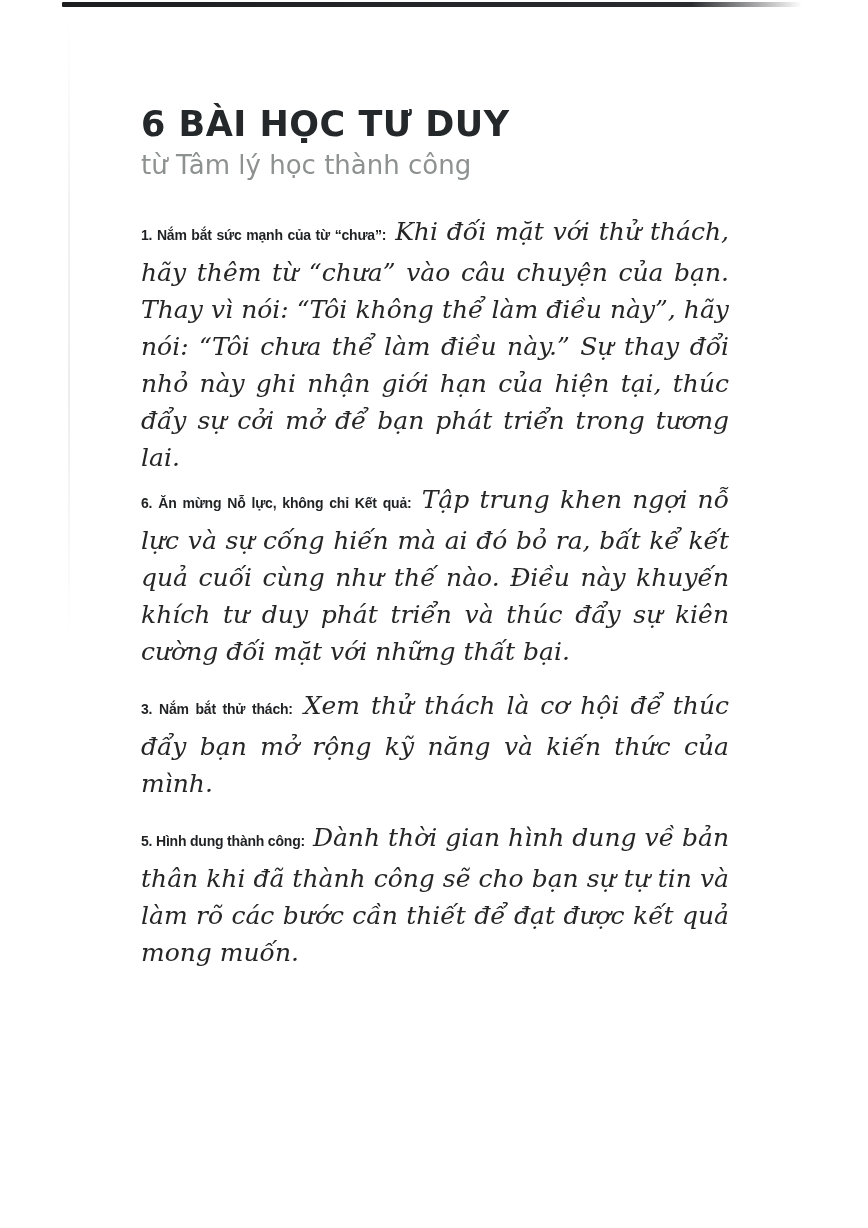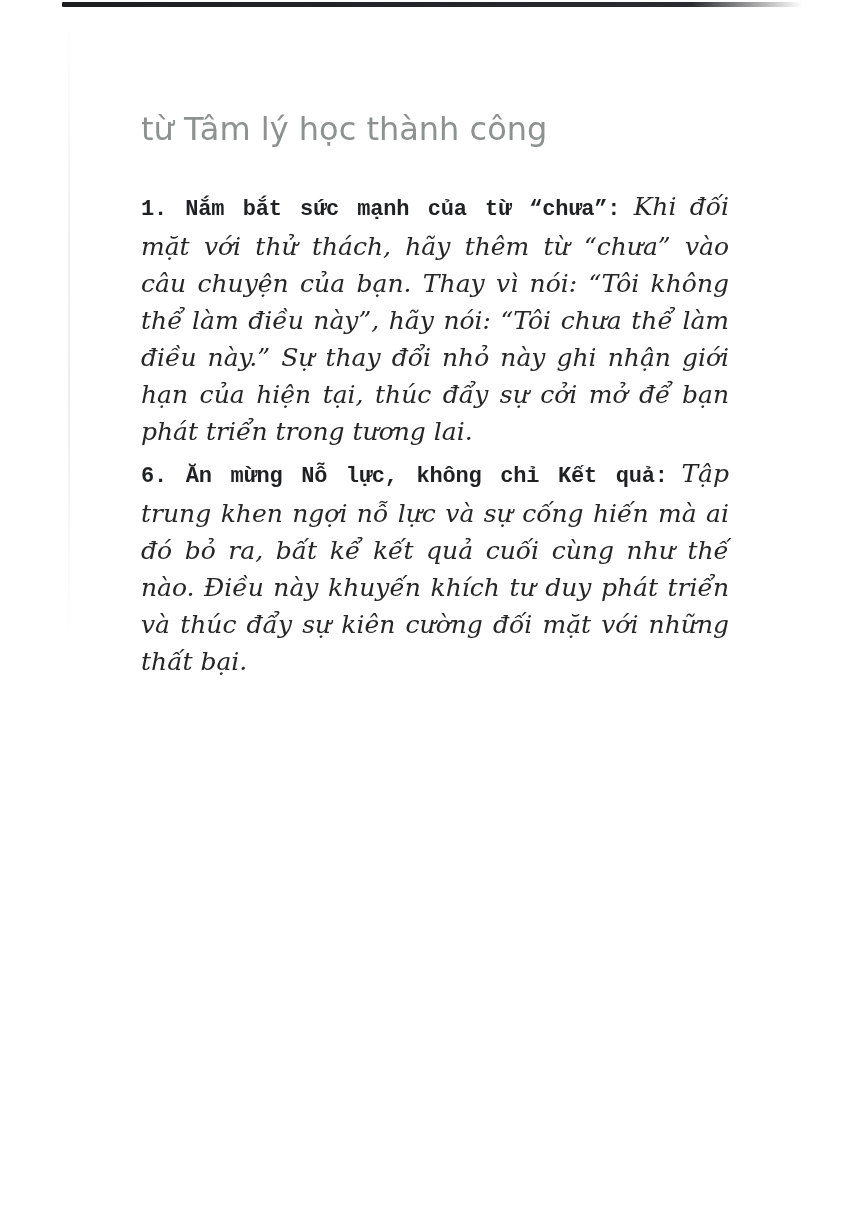--- a/index.html
+++ b/index.html
@@ -46,66 +46,69 @@
   h1.title {
     margin: 0;
     font-family: "DejaVu Sans", sans-serif;
     font-weight: 700;
     font-size: 35px;
     line-height: 1.15;
     letter-spacing: 0.5px;
     color: #24282a;
   }
   .subtitle {
-    margin: 6px 0 40px 0;
+    margin: 6px 0 32px 0;
     font-family: "DejaVu Sans", sans-serif;
     font-weight: 400;
-    font-size: 32px;
+    font-size: 26px;
     line-height: 1.2;
     color: #8d918f;
   }
   .lessons p.lesson {
     margin: 0 0 17px 0;
     font-size: 25px;
     line-height: 37px;
     color: #262626;
     text-align: justify;
   }
   .lessons p.lesson.tight {
     margin-bottom: 5px;
   }
   .lessons p.lesson:last-child {
     margin-bottom: 0;
   }
   .lead {
-    font-family: Liberation Mono, monospace;
+    font-family: Liberation Sans, sans-serif;
     font-weight: 700;
-    font-size: 22px;
+    font-size: 14px;
     letter-spacing: -0.2px;
     color: #1f2123;
   }
   .body-text {
     font-family: "DejaVu Serif", serif;
     font-style: italic;
   }
 </style>
 </head>
 <body>
 
 <div class="page">
   <div class="scan-top"></div>
   <div class="scan-left"></div>
 
   <div class="content">
+    <h1 class="title">6 BÀI HỌC TƯ DUY</h1>
     <div class="subtitle">từ Tâm lý học thành công</div>
 
     <div class="lessons">
       <p class="lesson tight"><span class="lead">1. Nắm bắt sức mạnh của từ “chưa”:</span> <span class="body-text">Khi đối mặt với thử thách, hãy thêm từ “chưa” vào câu chuyện của bạn. Thay vì nói: “Tôi không thể làm điều này”, hãy nói: “Tôi chưa thể làm điều này.” Sự thay đổi nhỏ này ghi nhận giới hạn của hiện tại, thúc đẩy sự cởi mở để bạn phát triển trong tương lai.</span></p>
 
       <p class="lesson"><span class="lead">6. Ăn mừng Nỗ lực, không chỉ Kết quả:</span> <span class="body-text">Tập trung khen ngợi nỗ lực và sự cống hiến mà ai đó bỏ ra, bất kể kết quả cuối cùng như thế nào. Điều này khuyến khích tư duy phát triển và thúc đẩy sự kiên cường đối mặt với những thất bại.</span></p>
 
+      <p class="lesson"><span class="lead">3. Nắm bắt thử thách:</span> <span class="body-text">Xem thử thách là cơ hội để thúc đẩy bạn mở rộng kỹ năng và kiến thức của mình.</span></p>
 
 
+      <p class="lesson"><span class="lead">5. Hình dung thành công:</span> <span class="body-text">Dành thời gian hình dung về bản thân khi đã thành công sẽ cho bạn sự tự tin và làm rõ các bước cần thiết để đạt được kết quả mong muốn.</span></p>
 
       <p class="lesson"> </p>
     </div>
   </div>
 </div>
 
 </body></html>

